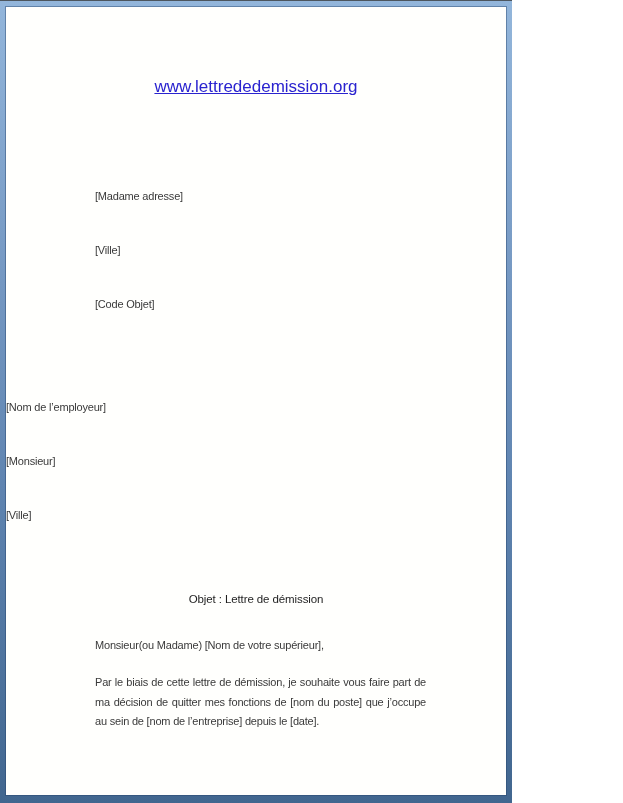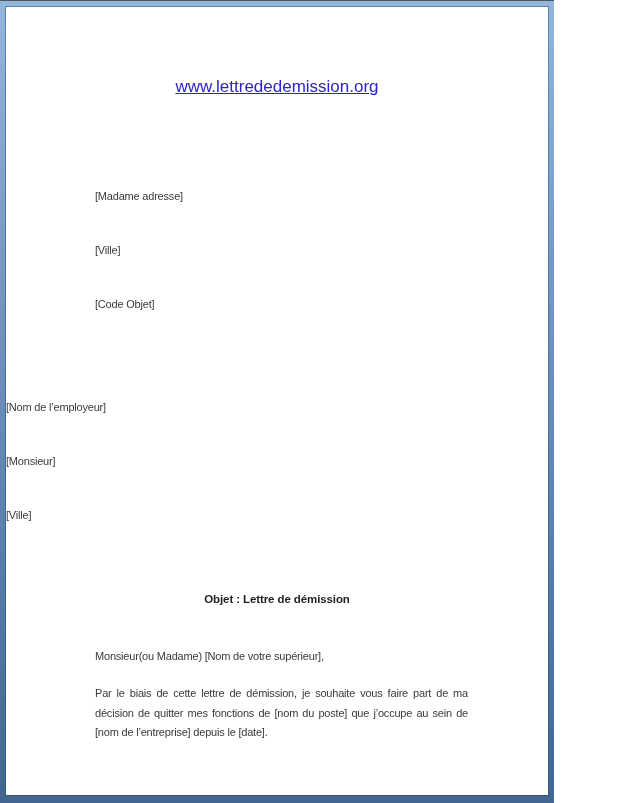--- a/index.html
+++ b/index.html
@@ -1,20 +1,20 @@
 <!DOCTYPE html>
 <html><head>
 <meta charset="utf-8">
 <style>
   * { margin: 0; padding: 0; box-sizing: border-box; }
   html, body { background: #fff; }
 
   .document-frame {
     position: relative;
-    width: 554px;
+    width: 512px;
     height: 803px;
     background: linear-gradient(180deg, #93b6db 0%, #7598c2 35%, #6085b1 60%, #41668f 100%);
     border-top: 1px solid #4d565e;
     overflow: hidden;
     font-family: "Liberation Sans", "DejaVu Sans", sans-serif;
   }
 
   .page {
     position: absolute;
     top: 6px; left: 6px; right: 6px; bottom: 8px;
@@ -48,28 +48,28 @@
   .recipient-block {
     margin: 13px 86px 0 0;
     text-align: left;
     line-height: 18px;
     white-space: pre-wrap;
   }
 
   .subject-line {
     margin-top: 30px;
     text-align: center;
-    font-weight: bold;
+    font-weight: normal;
     font-size: 11.5px;
     color: #1f1f1f;
     letter-spacing: -0.1px;
   }
 
   .letter-body {
-    margin: 37px 80px 0 89px;
+    margin: 26px 80px 0 89px;
     text-align: justify;
   }
   .letter-body .salutation { margin-bottom: 18px; }
   .letter-body p.para { margin-bottom: 11px; }
   .letter-body p.para:last-child { margin-bottom: 0; }
 </style>
 </head>
 <body>
 
 <div class="document-frame">

